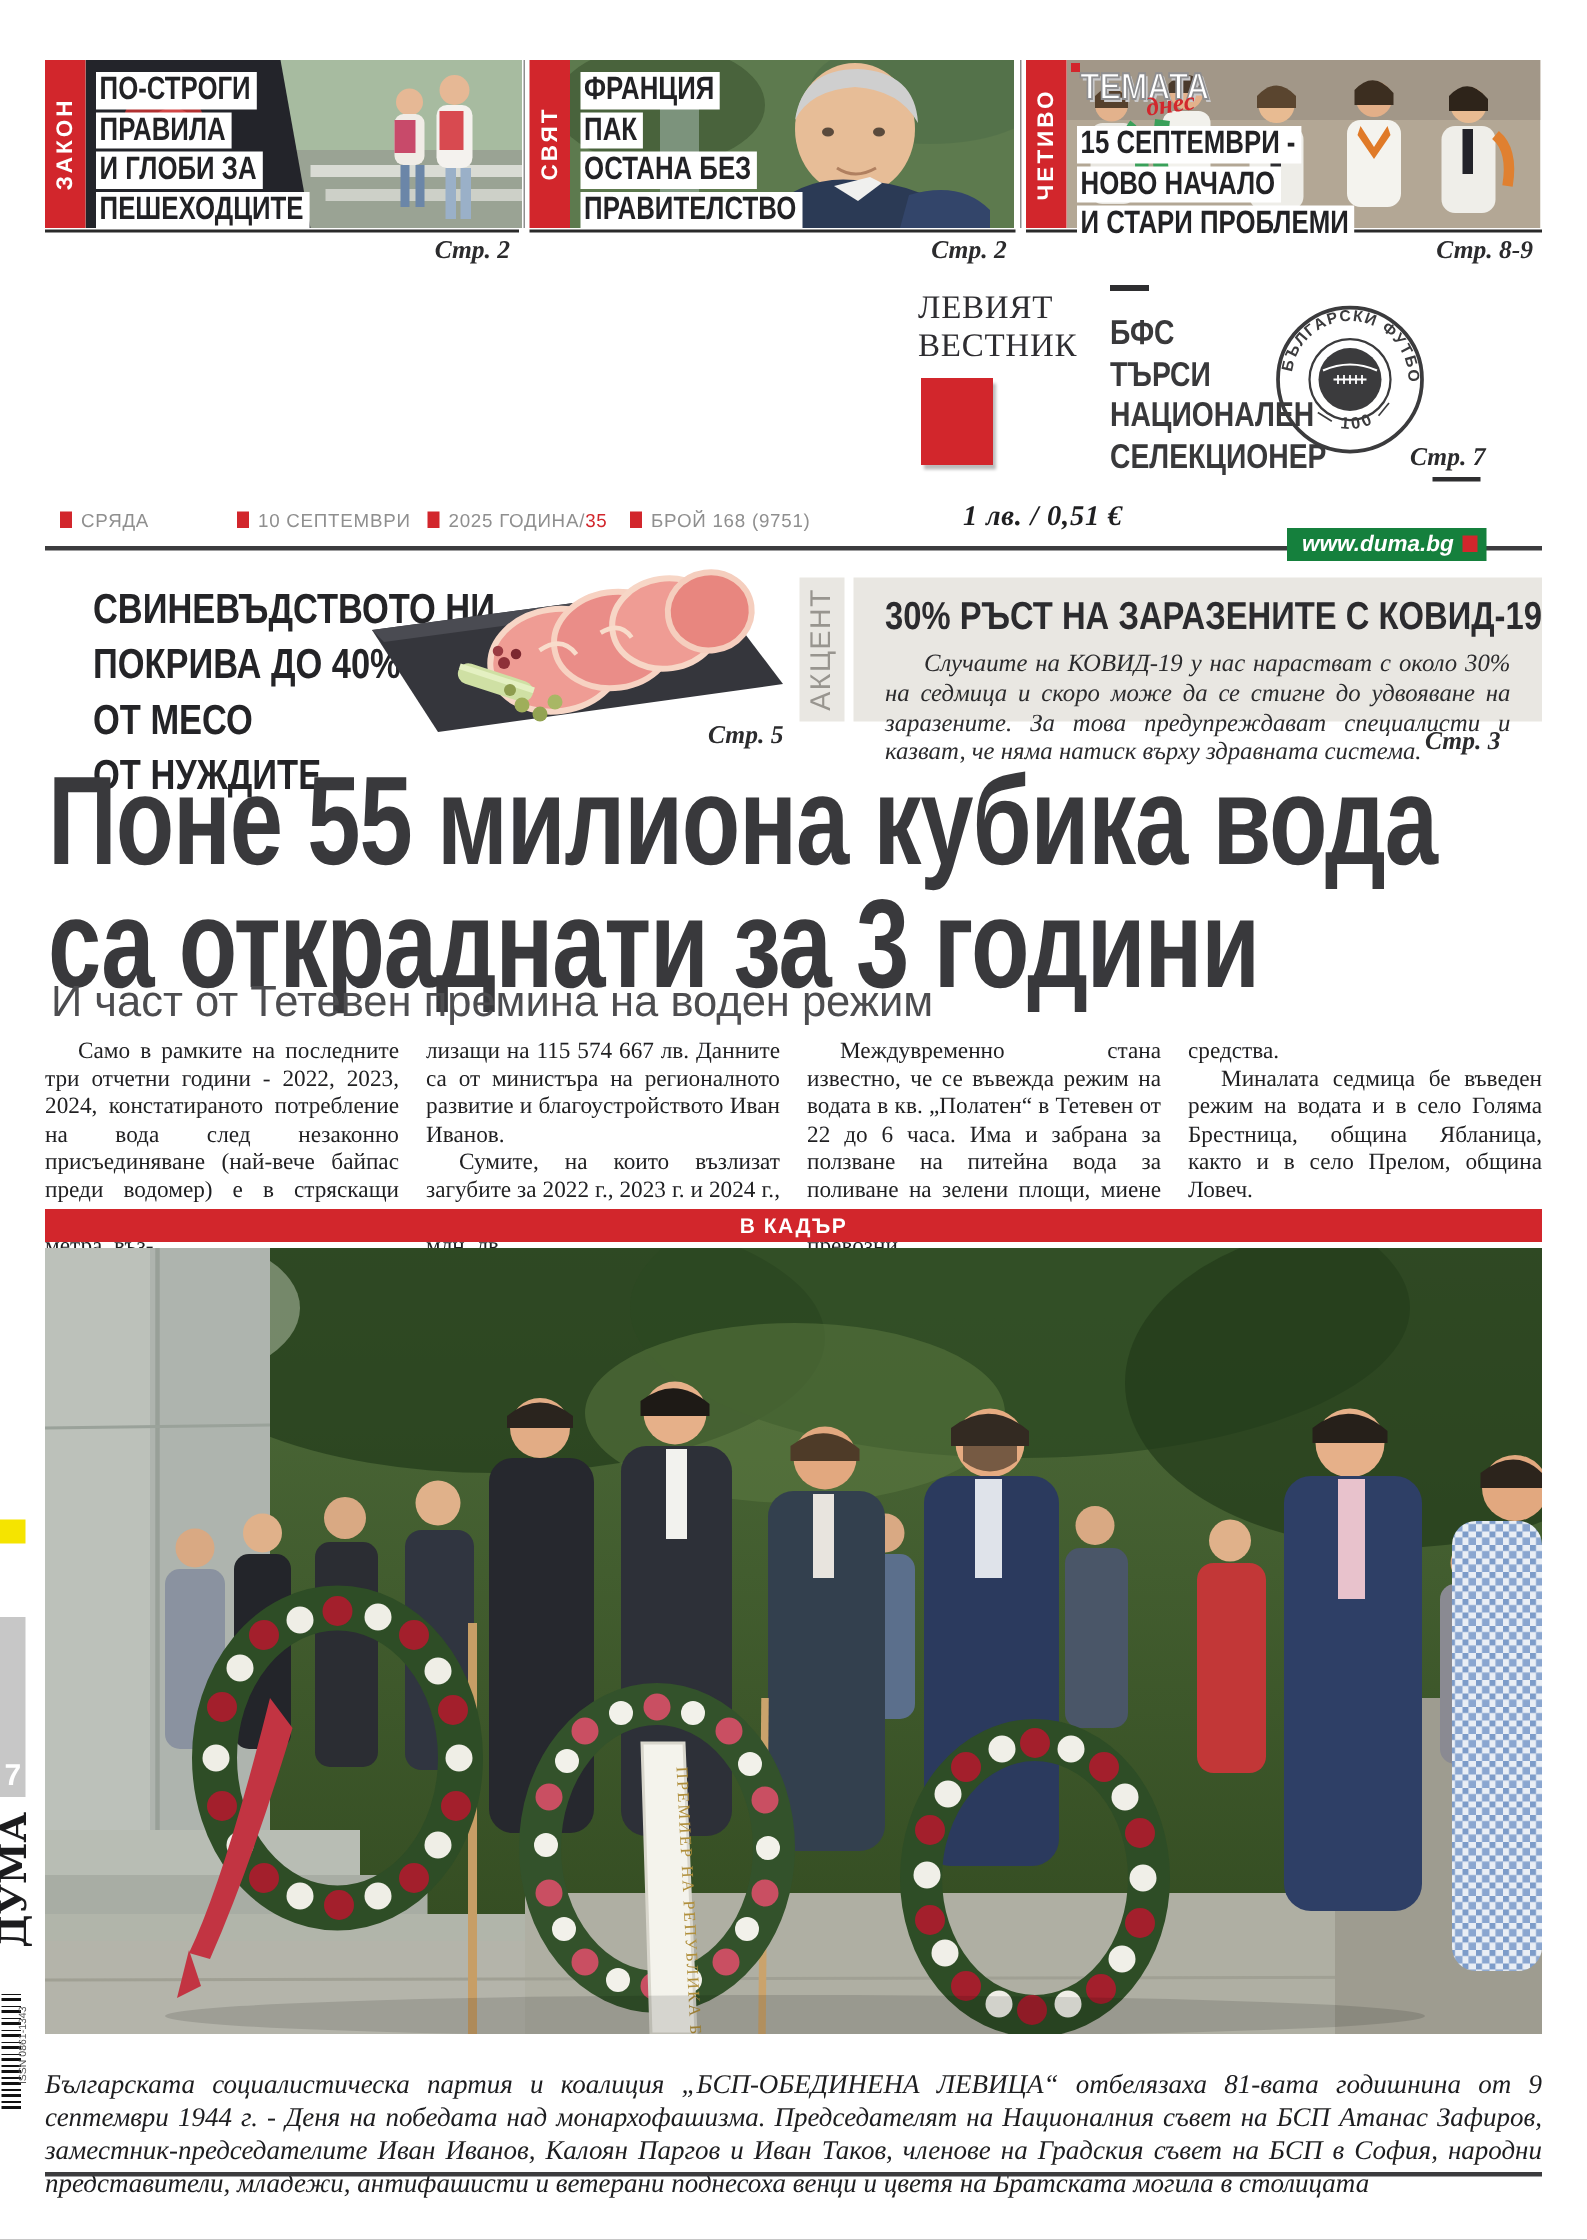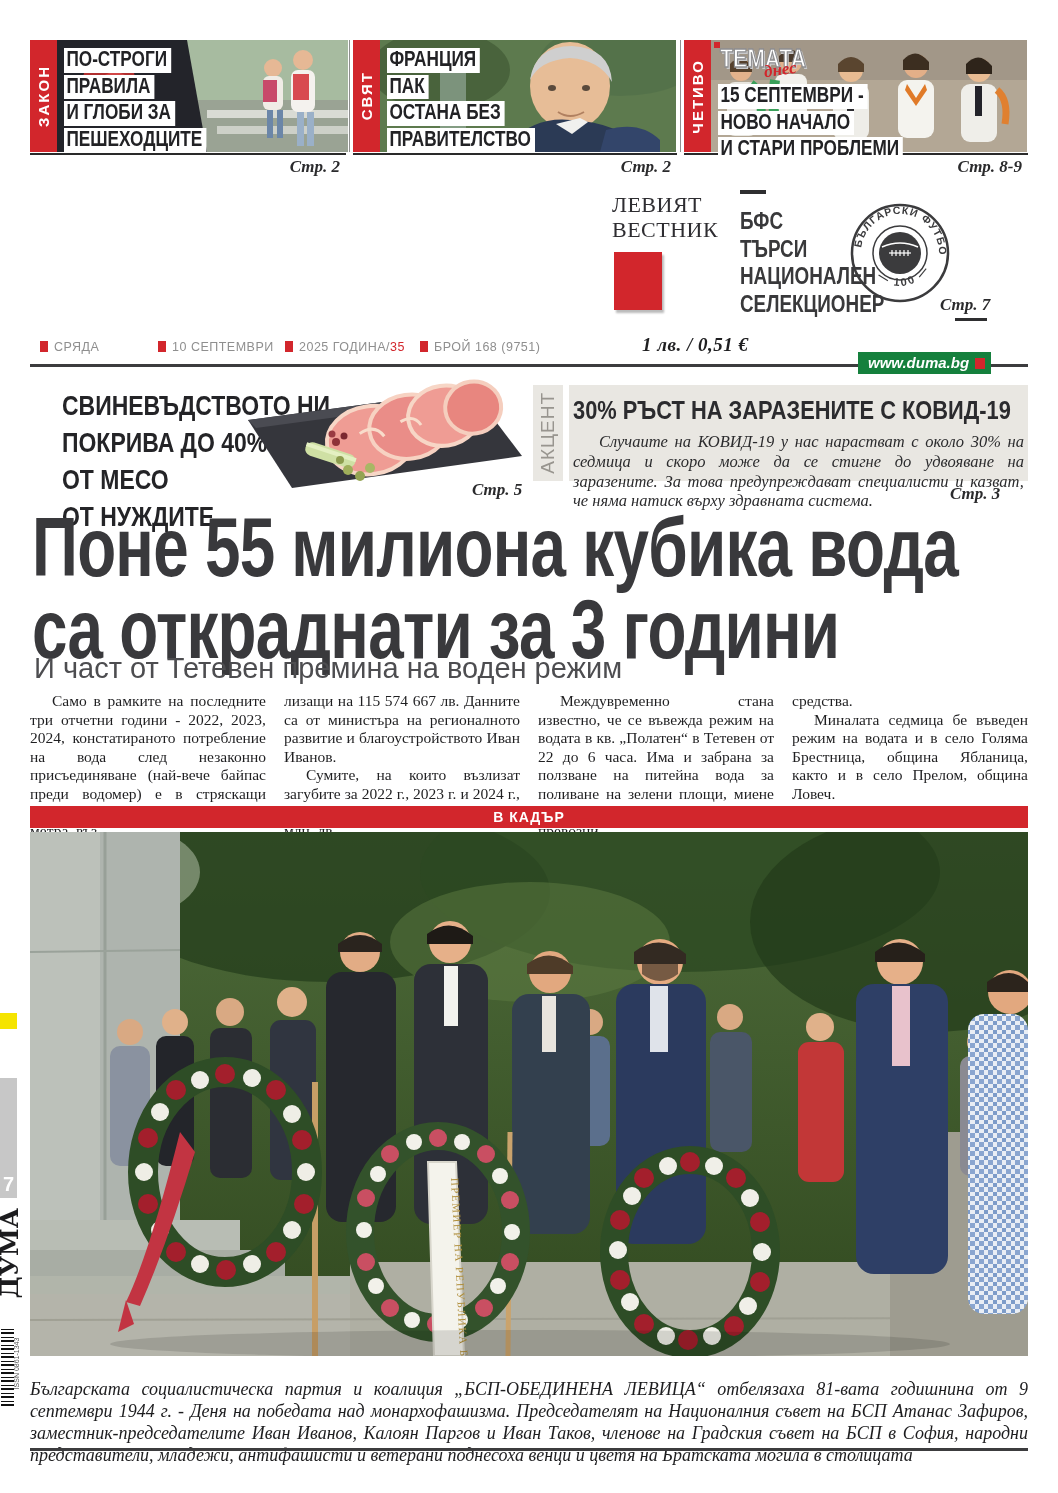--- a/index.html
+++ b/index.html
@@ -56,21 +56,21 @@
   .website .sq{display:inline-block;width:10px;height:11px;background:#d2262c;margin-left:6px;vertical-align:-1px;}
   
   .pork-lines{left:50px;top:388px;line-height:1.32;margin-left:12px;}
   .pork-lines div span{display:inline-block;transform:scaleX(.82);transform-origin:0 50%;
         font-weight:800;font-size:28px;color:#242427;white-space:nowrap;}
   .meat{left:220px;top:378px;width:310px;height:112px;}
   .pork-page{left:472px;top:480px;}
   .accent-label{left:533px;top:385px;width:30px;height:96px;background:#e9e7e2;
         display:flex;align-items:center;justify-content:center;}
   .accent-label span{writing-mode:vertical-rl;transform:rotate(180deg);color:#98958f;font-size:19px;letter-spacing:1px;}
-  .accent-box{left:569px;top:385px;width:459px;height:96px;background:#e9e7e2;padding:10px 4px;box-sizing:border-box;}
+  .accent-box{left:569px;top:385px;width:459px;height:96px;background:#e9e7e2;padding:10px 21px;box-sizing:border-box;}
   .accent-title span{display:inline-block;transform:scaleX(.84);transform-origin:0 50%;
         font-weight:800;font-size:26px;color:#2b2b2e;white-space:nowrap;}
   .accent-body{margin-top:6px;font-family:"Liberation Serif",serif;font-style:italic;font-size:16.5px;
         line-height:1.2;color:#2b2b2d;text-align:justify;text-indent:26px;}
   .accent-page{left:950px;top:484px;}
   
   .headline{left:32px;top:506px;line-height:.98;}
   .headline div span{display:inline-block;transform:scaleX(.76);transform-origin:0 50%;
         font-weight:800;font-size:84px;color:#39393c;letter-spacing:-1px;white-space:nowrap;}
   .subhead{left:34px;top:652px;font-size:29px;color:#4d4d50;}

